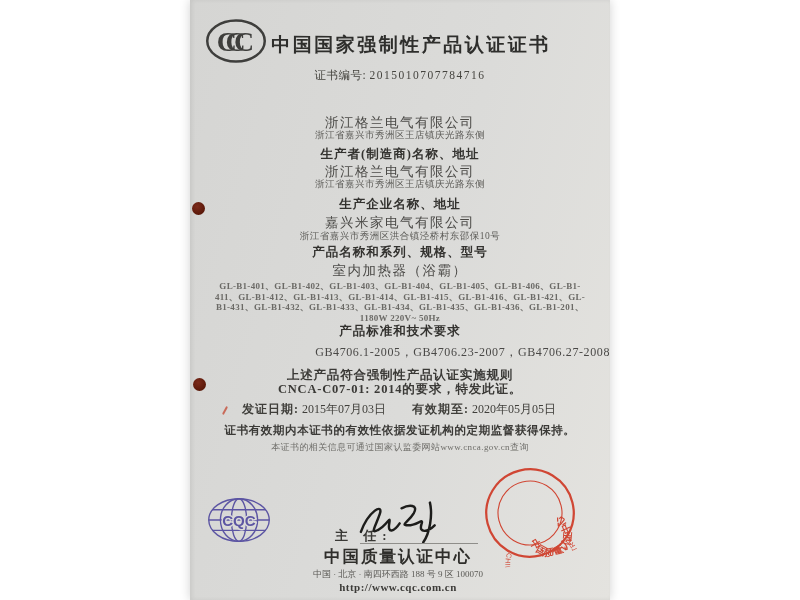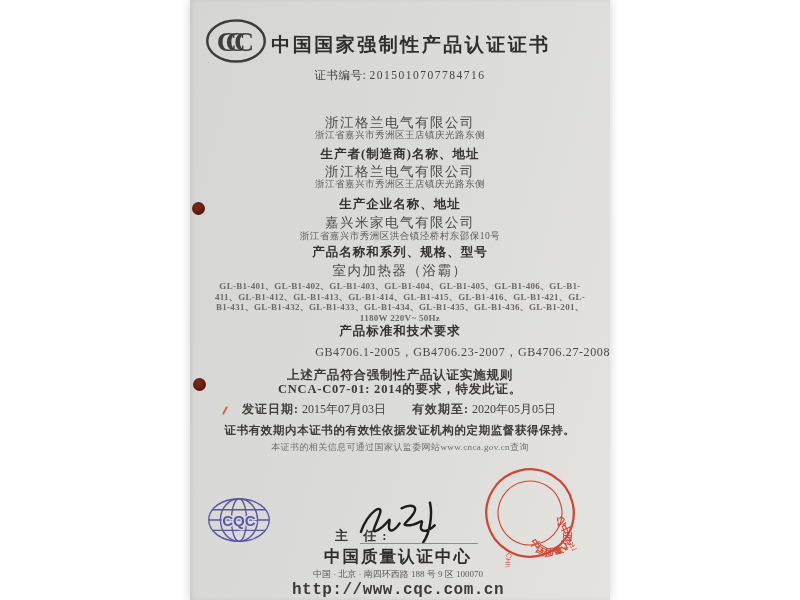--- a/index.html
+++ b/index.html
@@ -31,22 +31,22 @@
   .date-label{font-weight:bold;letter-spacing:1px;}
   .validity{font-size:11.5px;font-weight:bold;color:#3b3a37;letter-spacing:0.6px;}
   .query{font-size:9px;color:#6e6d69;letter-spacing:0.4px;}
   .director{position:absolute;left:112px;top:527px;font-size:13px;font-weight:bold;
             letter-spacing:6px;color:#3a3936;white-space:nowrap;margin-left:33px;}
   .sig-line{position:absolute;left:170px;top:543px;width:118px;border-top:1px solid #8f8e8a;}
   .org-name{top:546px;left:100px;right:104px;font-size:16.5px;font-weight:bold;
             letter-spacing:2px;color:#2f2e2b;
             font-family:"Liberation Sans","DejaVu Sans",sans-serif;}
   .org-addr{top:568px;left:60px;right:64px;font-size:9px;color:#5a5955;}
-  .org-url{top:581px;left:60px;right:64px;font-size:16px;font-weight:bold;color:#3c3b38;
-           font-family:Liberation Mono, monospace;letter-spacing:0.5px;}
+  .org-url{top:581px;left:60px;right:64px;font-size:11px;font-weight:bold;color:#3c3b38;
+           font-family:Liberation Serif, serif;letter-spacing:0.5px;}
   .ccc-logo{position:absolute;left:14px;top:18px;width:64px;height:46px;}
   .cqc-logo{position:absolute;left:16px;top:492px;width:66px;height:56px;}
   .signature{position:absolute;left:160px;top:496px;width:105px;height:52px;}
   .stamp{position:absolute;left:293px;top:466px;width:94px;height:94px;
          transform:rotate(-14deg);opacity:0.92;color:#cf3a26;}
   .dot{position:absolute;width:13px;height:13px;border-radius:50%;
        background:radial-gradient(circle at 40% 35%,#7c2a1a,#581708 75%);}
   .dot1{left:2px;top:202px;}
   .dot2{left:3px;top:378px;}
   .tick{position:absolute;left:34px;top:406px;width:2px;height:9px;

